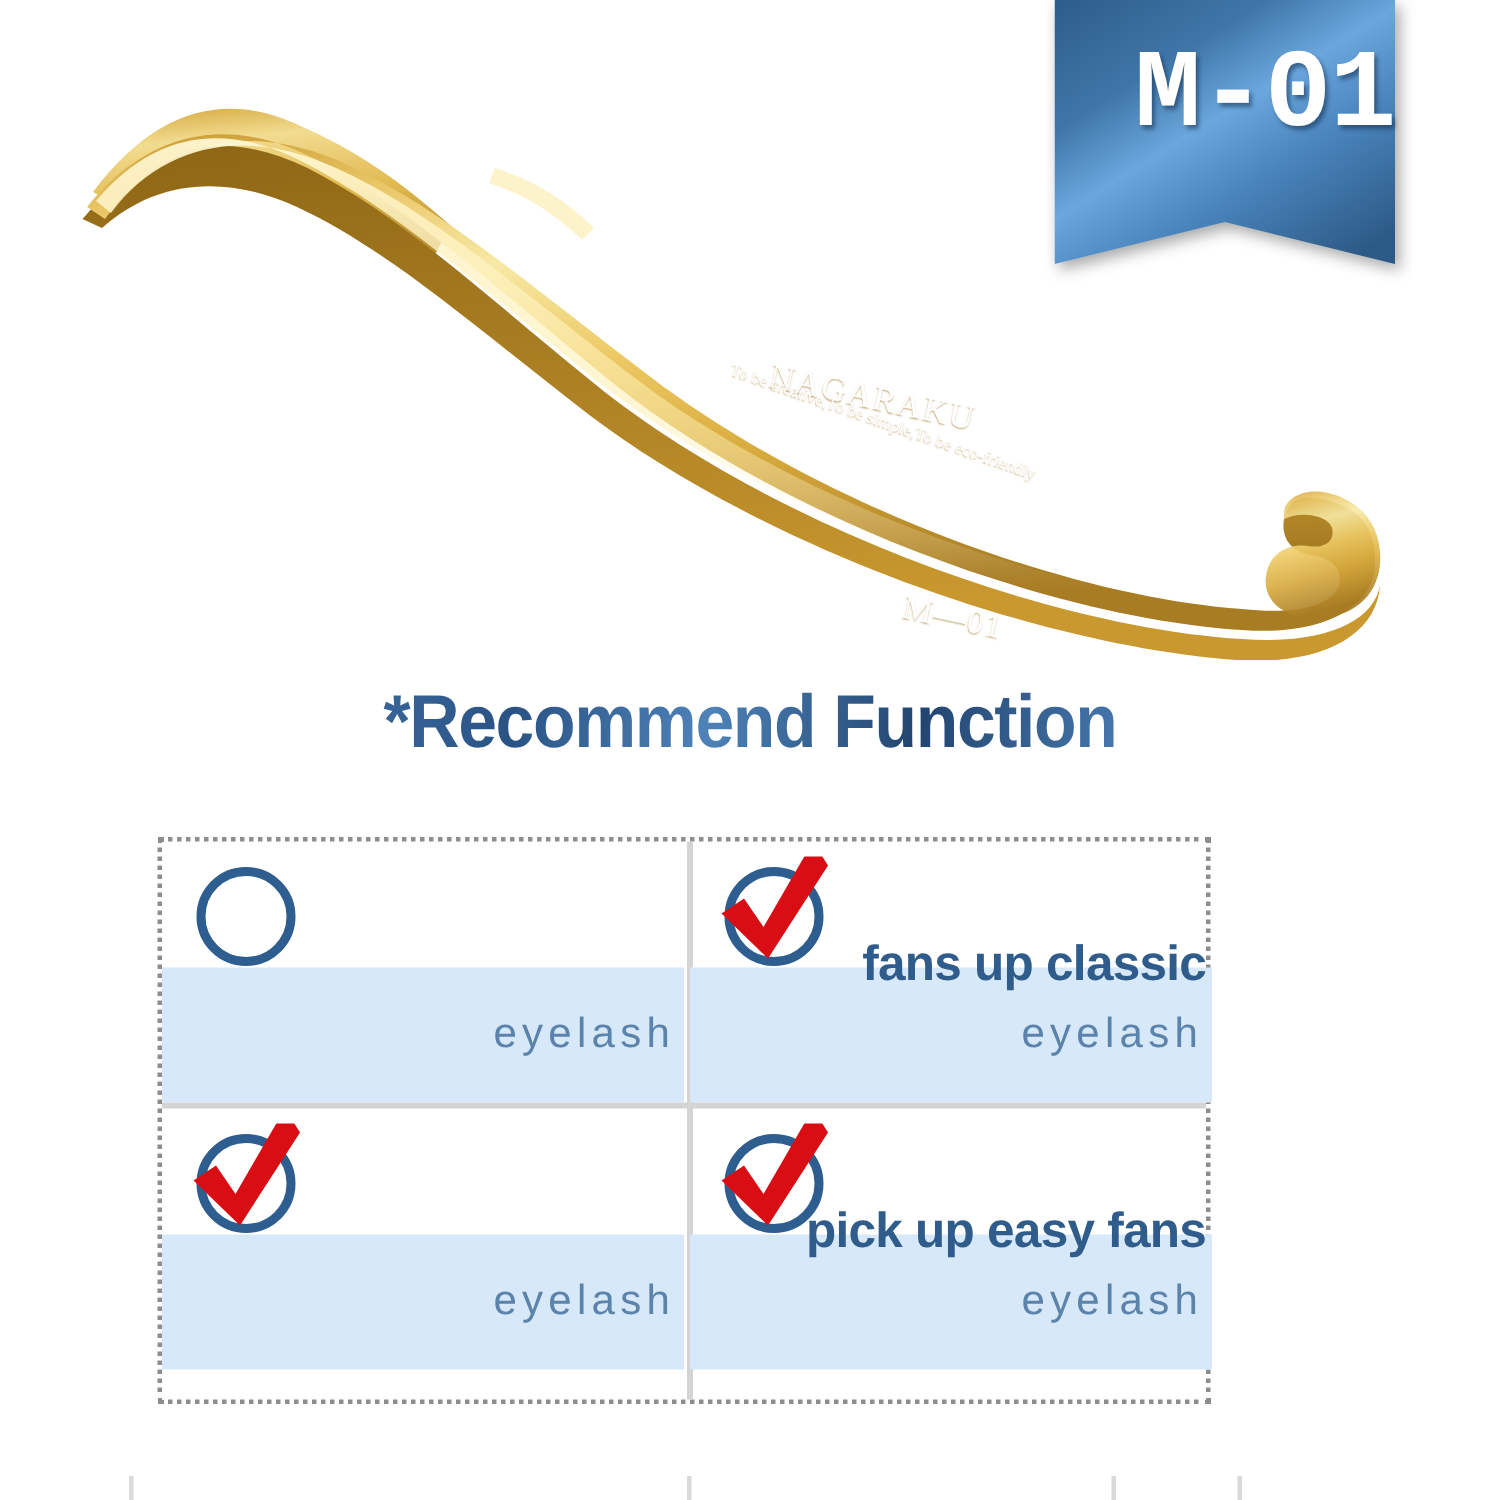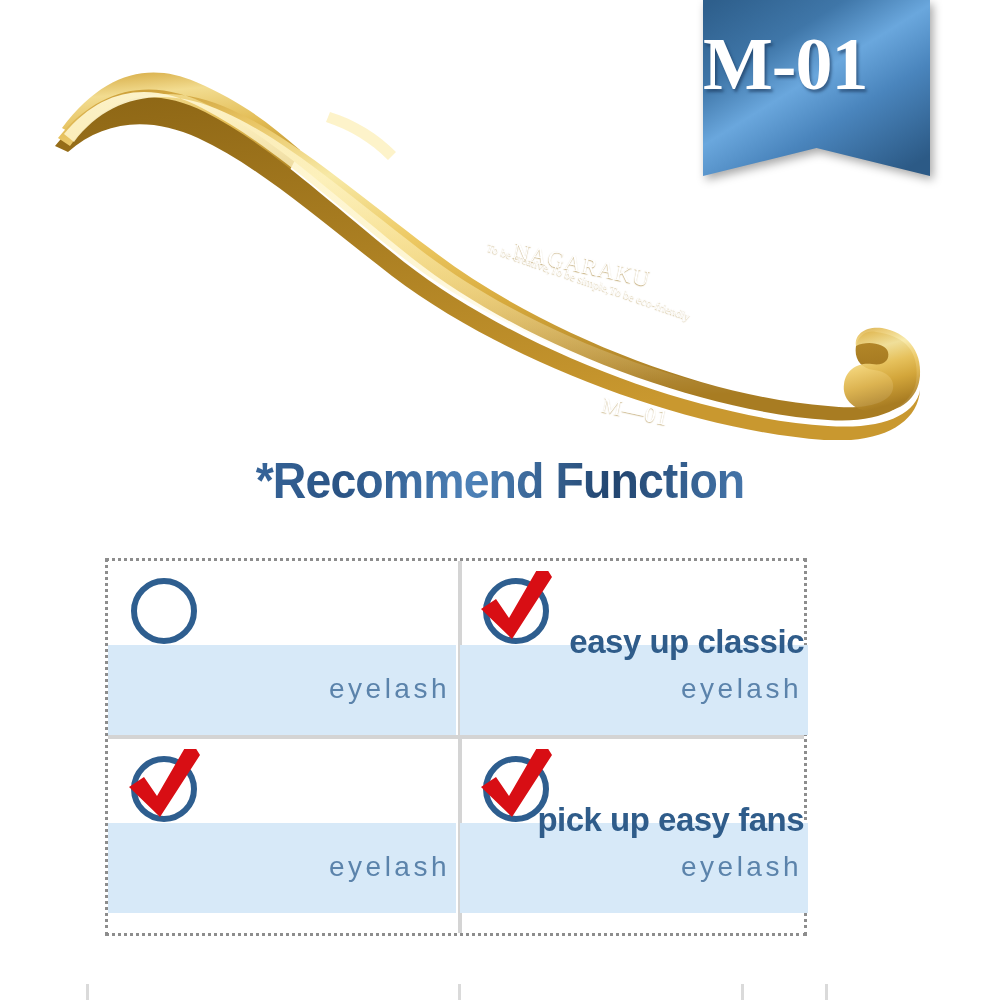--- a/index.html
+++ b/index.html
@@ -80,26 +80,26 @@
     top: 0;
     width: 227px;
     height: 190px;
     filter: drop-shadow(3px 4px 5px rgba(0,0,0,.35));
   }
   #ribbon-label {
     position: absolute;
     left: 703px;
     top: 22px;
     width: 227px;
-    text-align: left;
+    text-align: right;
     font-size: 74px;
     font-weight: bold;
     color: #ffffff;
     letter-spacing: -1px;
-    font-family: Liberation Serif, serif;
+    font-family: Liberation Mono, monospace;
     text-shadow: 2px 3px 3px rgba(20,45,80,.55);
     pointer-events: none;
   }
 
   
   #section-heading {
     position: absolute;
     left: 0;
     top: 452px;
     width: 1000px;
@@ -304,21 +304,21 @@
       </svg>
       <div class="cell-sub">eyelash</div>
     </div>
 
     <div class="cell cell-1">
       <div class="cell-band"></div>
       <svg class="cell-mark" viewBox="0 0 84 84">
         <circle cx="40" cy="40" r="30" fill="none" stroke="#2e5e8f" stroke-width="6"></circle>
         <path d="M5,38 L20,28 L33,47 L66,-10 L76,6 L36,68 Z" fill="#d80e14"></path>
       </svg>
-      <div class="cell-title">easy up classic</div>
+      <div class="cell-title">fans up classic</div>
       <div class="cell-sub">eyelash</div>
     </div>
 
     <div class="cell cell-2">
       <div class="cell-band"></div>
       <svg class="cell-mark" viewBox="0 0 84 84">
         <circle cx="40" cy="40" r="30" fill="none" stroke="#2e5e8f" stroke-width="6"></circle>
         <path d="M5,38 L20,28 L33,47 L66,-10 L76,6 L36,68 Z" fill="#d80e14"></path>
       </svg>
       <div class="cell-sub">eyelash</div>

